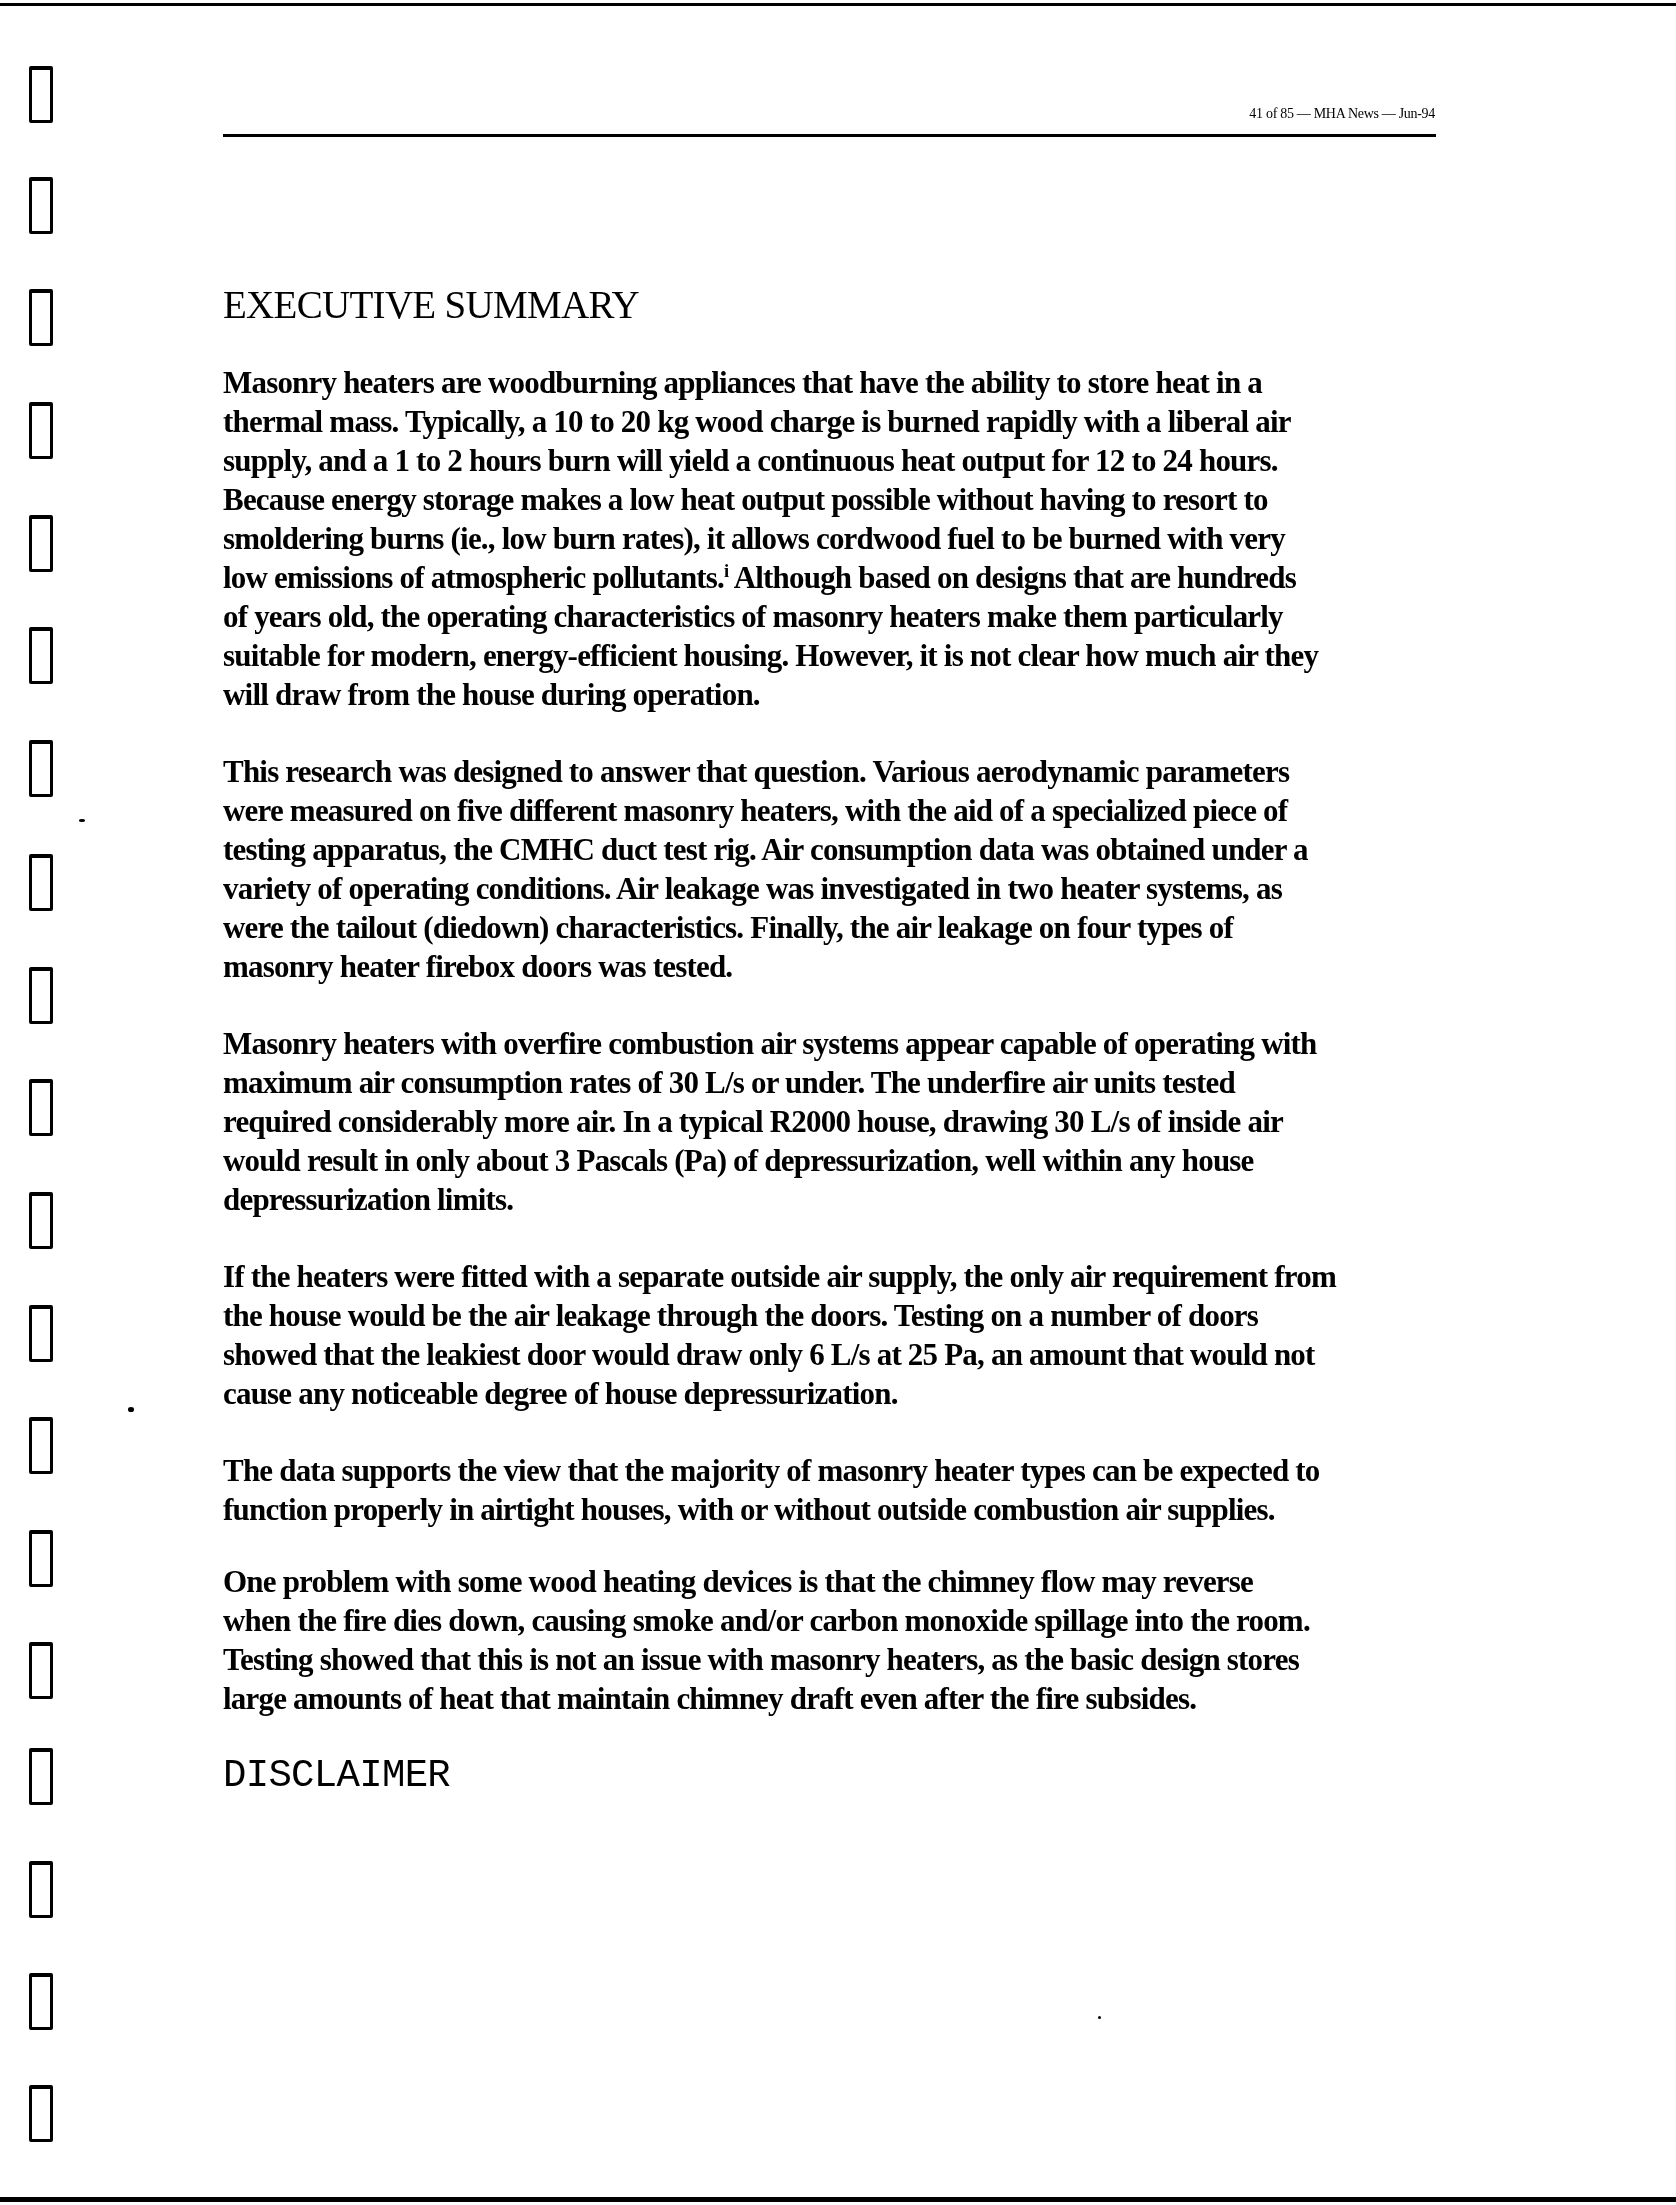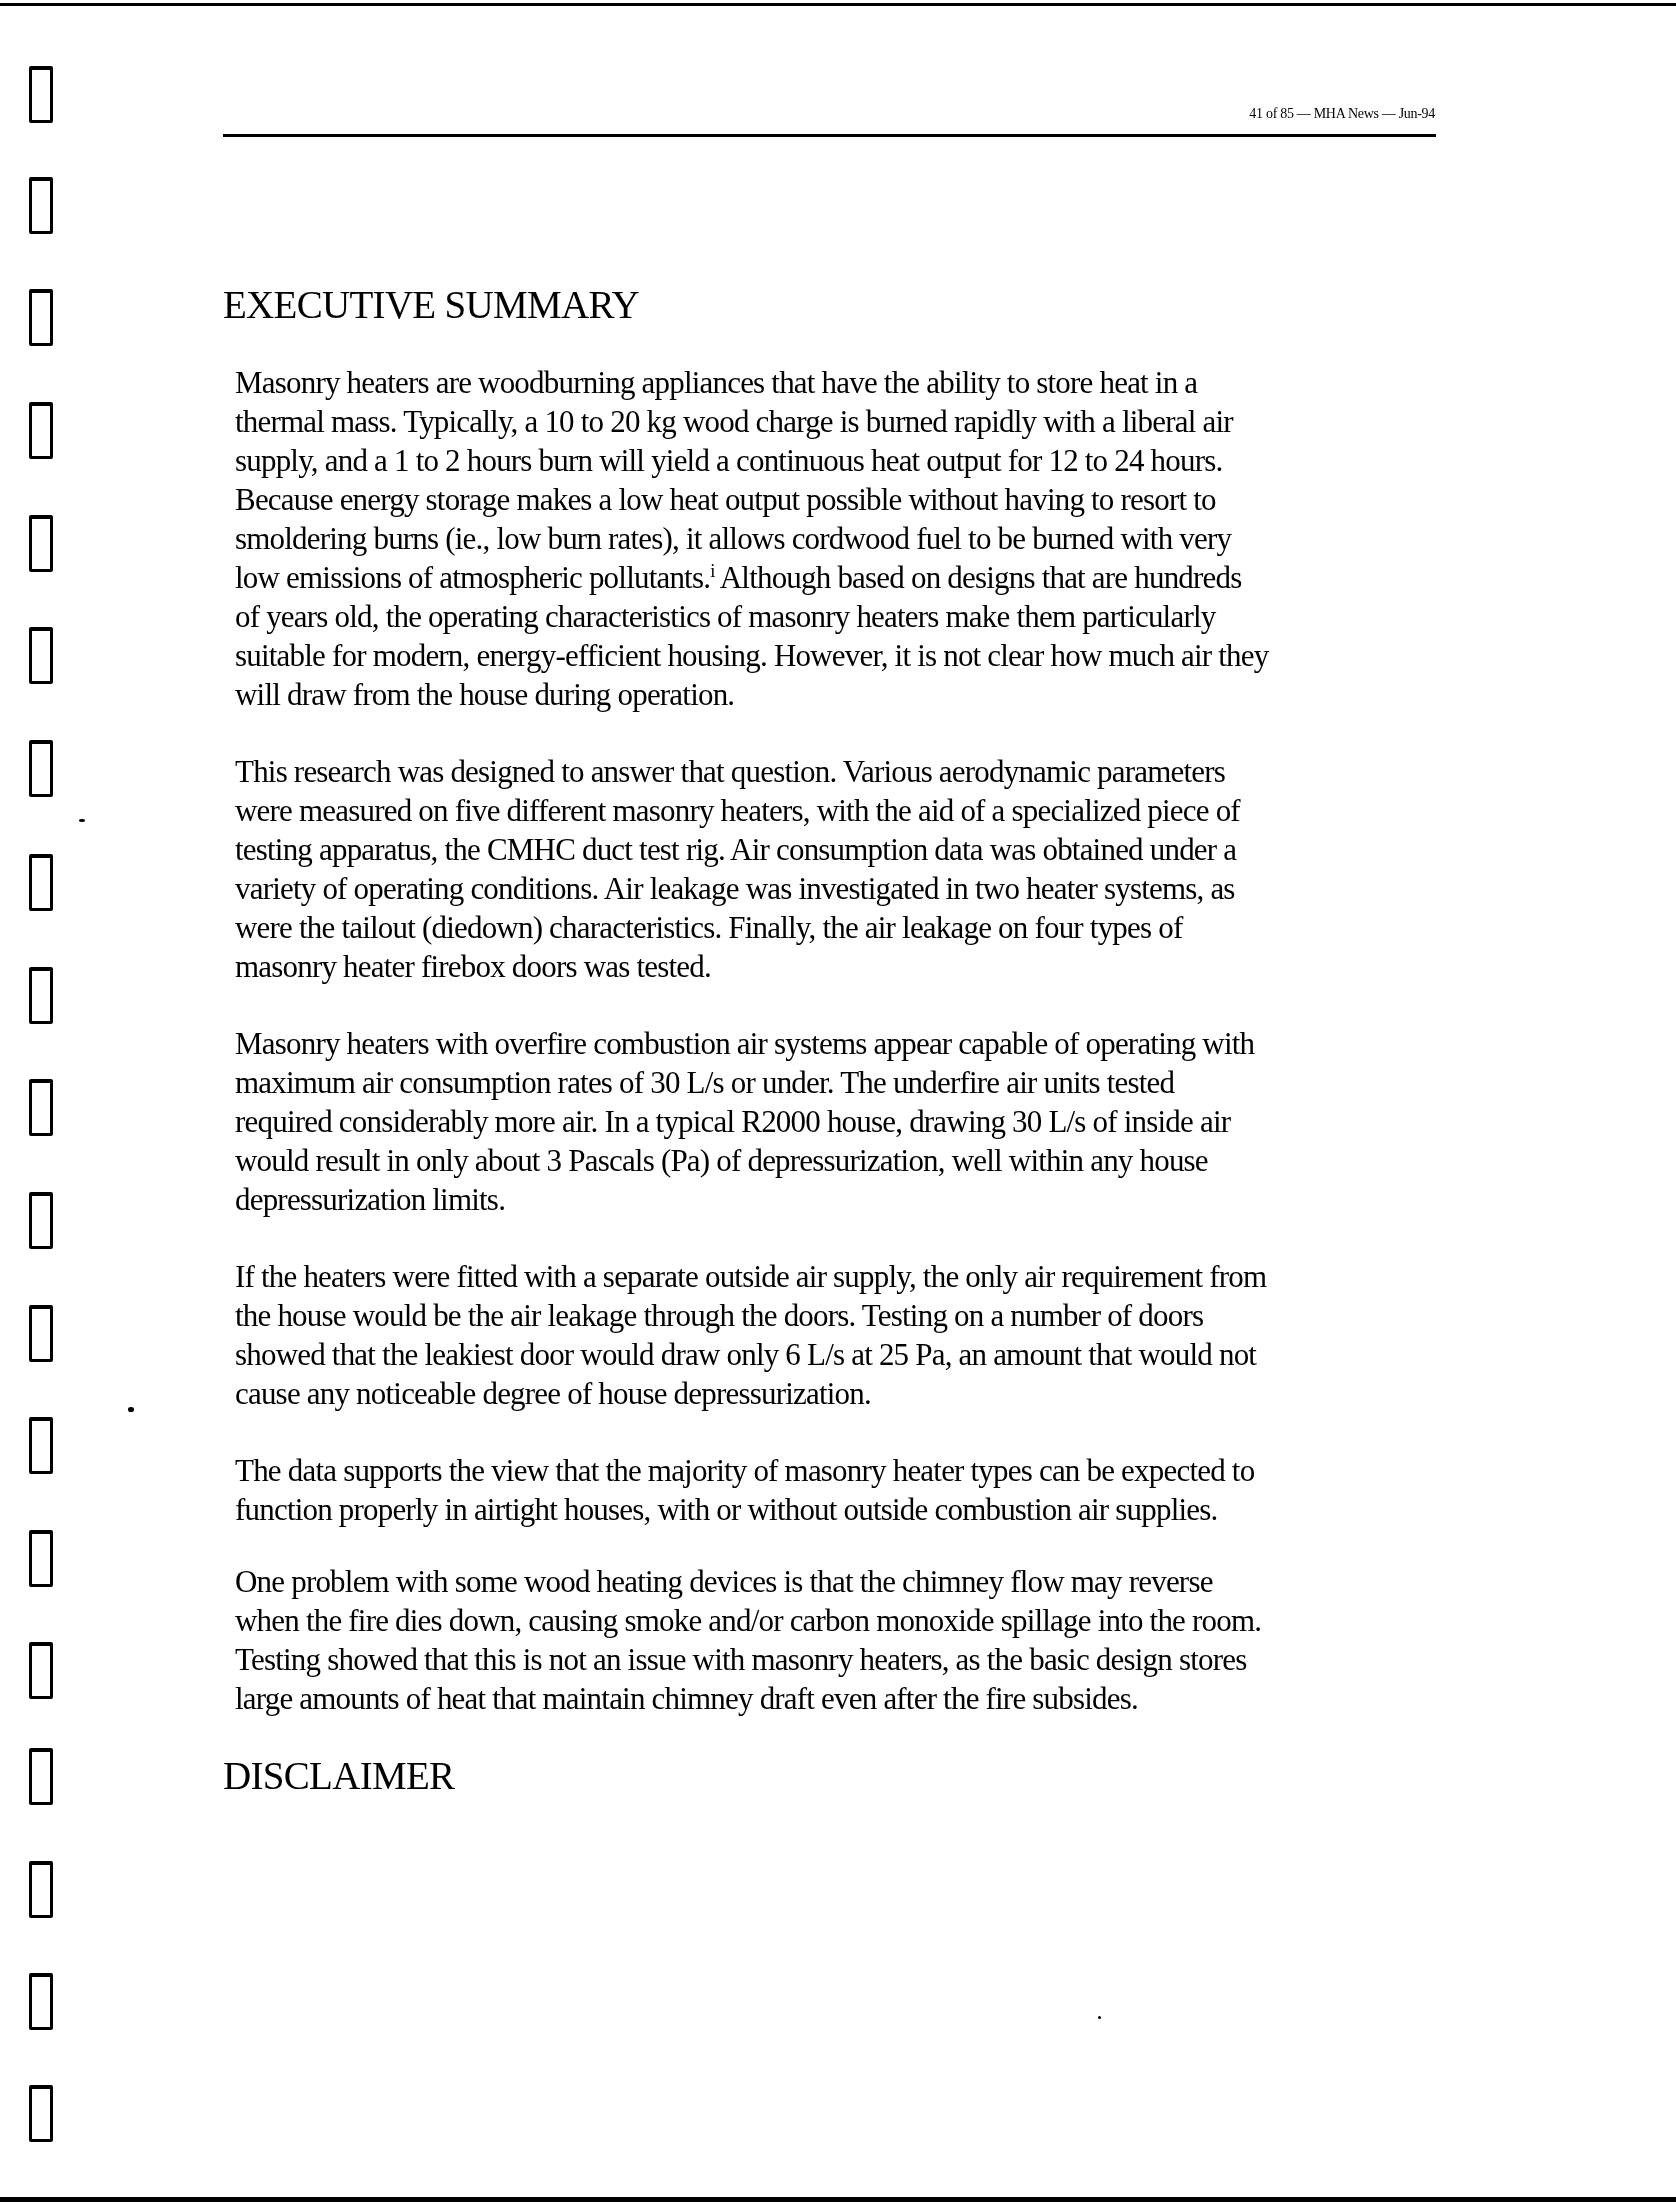--- a/index.html
+++ b/index.html
@@ -81,23 +81,24 @@
     .section-heading {
       font-size: 39px;
       line-height: 40px;
       margin: 0;
       font-weight: normal;
       letter-spacing: -0.7px;
     }
     .para {
       font-size: 31px;
       line-height: 39px;
-      margin: 12px;
+      margin: 0;
       letter-spacing: -0.8px;
       white-space: pre-line;
+      font-weight: bold;
     }
     .sup {
       font-size: 18.5px;
       vertical-align: super;
       line-height: 0;
     }
     .disclaimer-text {
       font-size: 26.5px;
       line-height: 39px;
       margin: 0;
@@ -172,18 +173,18 @@
 cause any noticeable degree of house depressurization.</p>
 
   <p class="para" style="margin-bottom:33px;">The data supports the view that the majority of masonry heater types can be expected to
 function properly in airtight houses, with or without outside combustion air supplies.</p>
 
   <p class="para" style="margin-bottom:38px;">One problem with some wood heating devices is that the chimney flow may reverse
 when the fire dies down, causing smoke and/or carbon monoxide spillage into the room.
 Testing showed that this is not an issue with masonry heaters, as the basic design stores
 large amounts of heat that maintain chimney draft even after the fire subsides.</p>
 
-  <h2 class="section-heading" style="margin-bottom:16px;">DISCLAIMER</h2>
+  <h2 class="section-heading" style="margin-bottom:16px;font-family:Liberation Mono, monospace;">DISCLAIMER</h2>
 
 </div>
 
 <div class="bottom-border"></div>
 
 
 </body></html>

